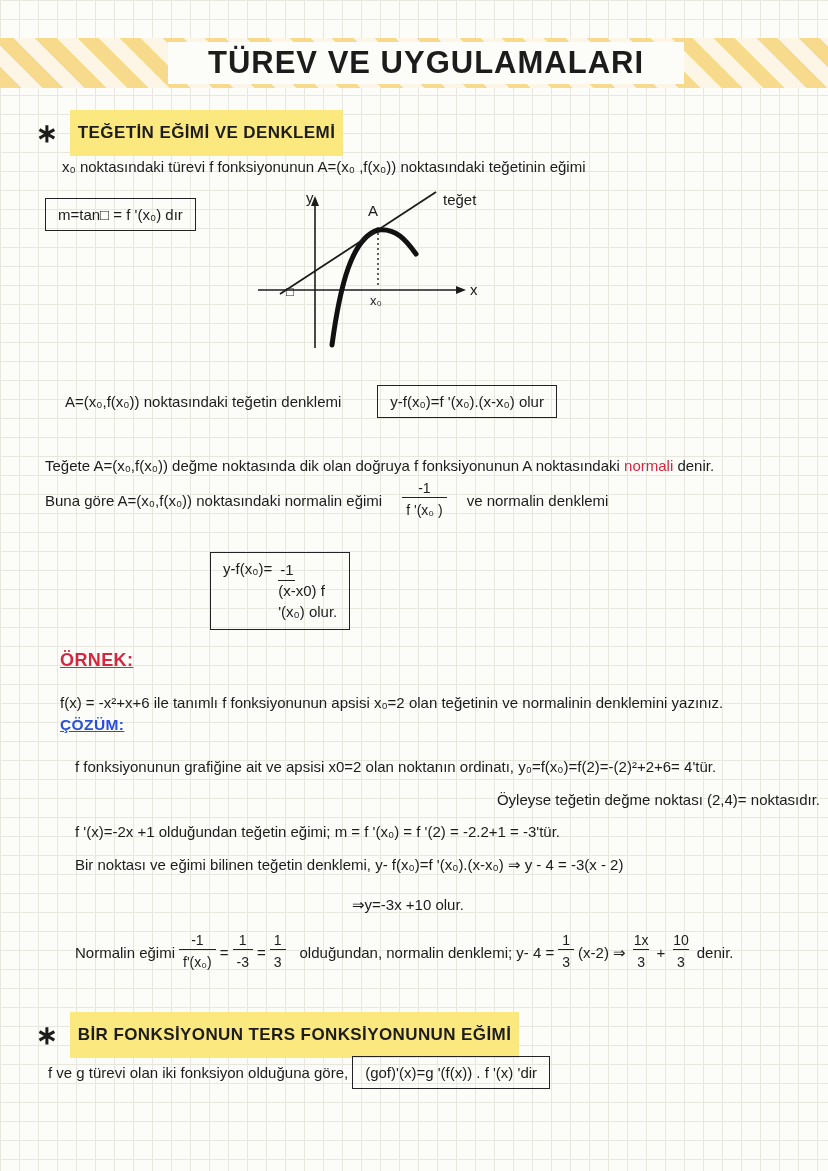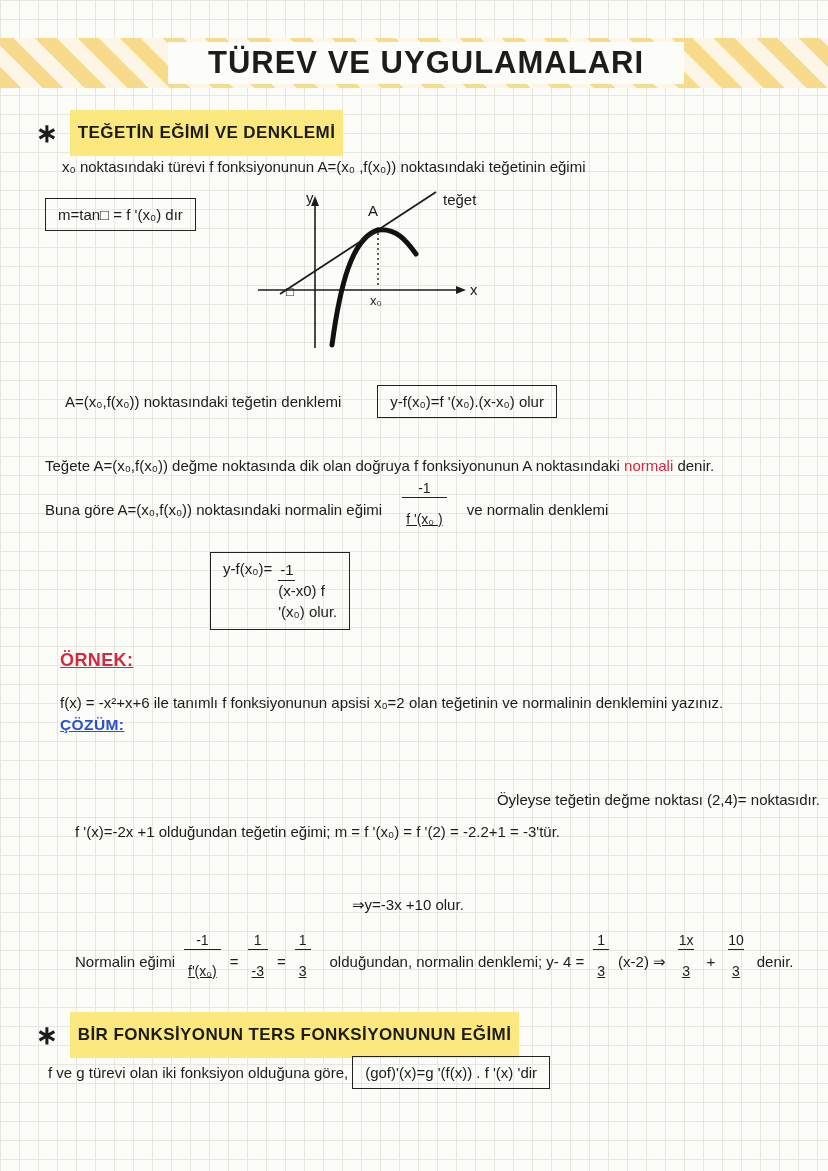--- a/index.html
+++ b/index.html
@@ -34,21 +34,21 @@
   }
   .txt { font-size:15px; line-height:1.45; }
   .box {
     border:1.7px solid #222; padding:7px 12px;
     font-size:15px; background:transparent; display:inline-block;
     white-space:nowrap;
   }
   .row { display:flex; align-items:center; }
   .frac { display:inline-flex; flex-direction:column; align-items:center; font-size:14px; line-height:1.2; margin:0 4px; }
   .fr-num { padding:0 4px; }
-  .fr-den { border-top:1.6px solid #222; padding:13px 4px;text-decoration:underline; }
+  .fr-den { border-top:1.6px solid #222; padding:4px 4px; }
   .red { color:#d7263d; }
   .label-ornek { color:#d7263d; font-weight:bold; text-decoration:underline; font-size:18px; letter-spacing:0.4px; }
   .label-cozum { color:#2a4fd7; font-weight:bold; text-decoration:underline; font-size:15.5px; letter-spacing:0.4px; }
   svg text { font-family:"Liberation Sans", sans-serif; fill:#1c1c1c; }
   .eqcol { display:inline-flex; flex-direction:column; align-items:flex-start; line-height:1.35; }
   .eqcol .u { border-bottom:1.6px solid #222; padding:0 2px; }
 </style>
 </head>
 <body>
 
@@ -114,25 +114,27 @@
         <span>(x-x0) f</span>
         <span>'(x₀)  olur.</span>
       </span>
     </span>
   </div>
 
   <div class="label-ornek" style="position:absolute; left:60px; top:650px;">ÖRNEK:</div>
   <div class="txt" style="position:absolute; left:60px; top:692px; width:755px;">f(x) = -x²+x+6 ile tanımlı f fonksiyonunun apsisi x₀=2 olan teğetinin ve normalinin denklemini yazınız.</div>
   <div class="label-cozum" style="position:absolute; left:60px; top:716px;">ÇÖZÜM:</div>
 
+  <div class="txt" style="position:absolute; left:75px; top:756px; width:745px;">f fonksiyonunun grafiğine ait ve apsisi x0=2 olan noktanın ordinatı, y₀=f(x₀)=f(2)=-(2)²+2+6= 4'tür.</div>
   <div class="txt" style="position:absolute; left:75px; top:789px; width:745px;text-align:right;">Öyleyse teğetin değme noktası (2,4)= noktasıdır.</div>
   <div class="txt" style="position:absolute; left:75px; top:821px; width:745px;">f '(x)=-2x +1 olduğundan teğetin eğimi; m = f '(x₀) = f '(2) = -2.2+1 = -3'tür.</div>
+  <div class="txt" style="position:absolute; left:75px; top:854px; width:745px;">Bir noktası ve eğimi bilinen teğetin denklemi,  y- f(x₀)=f '(x₀).(x-x₀) ⇒ y - 4 = -3(x - 2)</div>
   <div class="txt" style="position:absolute; left:352px; top:894px;">⇒y=-3x +10 olur.</div>
 
-  <div class="row txt" style="position:absolute; left:75px; top:932px; gap:5px; flex-wrap:nowrap; white-space:nowrap;">
+  <div class="row txt" style="position:absolute; left:75px; top:932px; flex-wrap:nowrap; white-space:nowrap;">
     <span>Normalin eğimi</span>
     <span class="frac">
       <span class="fr-num">-1</span>
       <span class="fr-den">f'(x₀)</span>
     </span>
     <span>=</span>
     <span class="frac">
       <span class="fr-num">1</span>
       <span class="fr-den">-3</span>
     </span>

